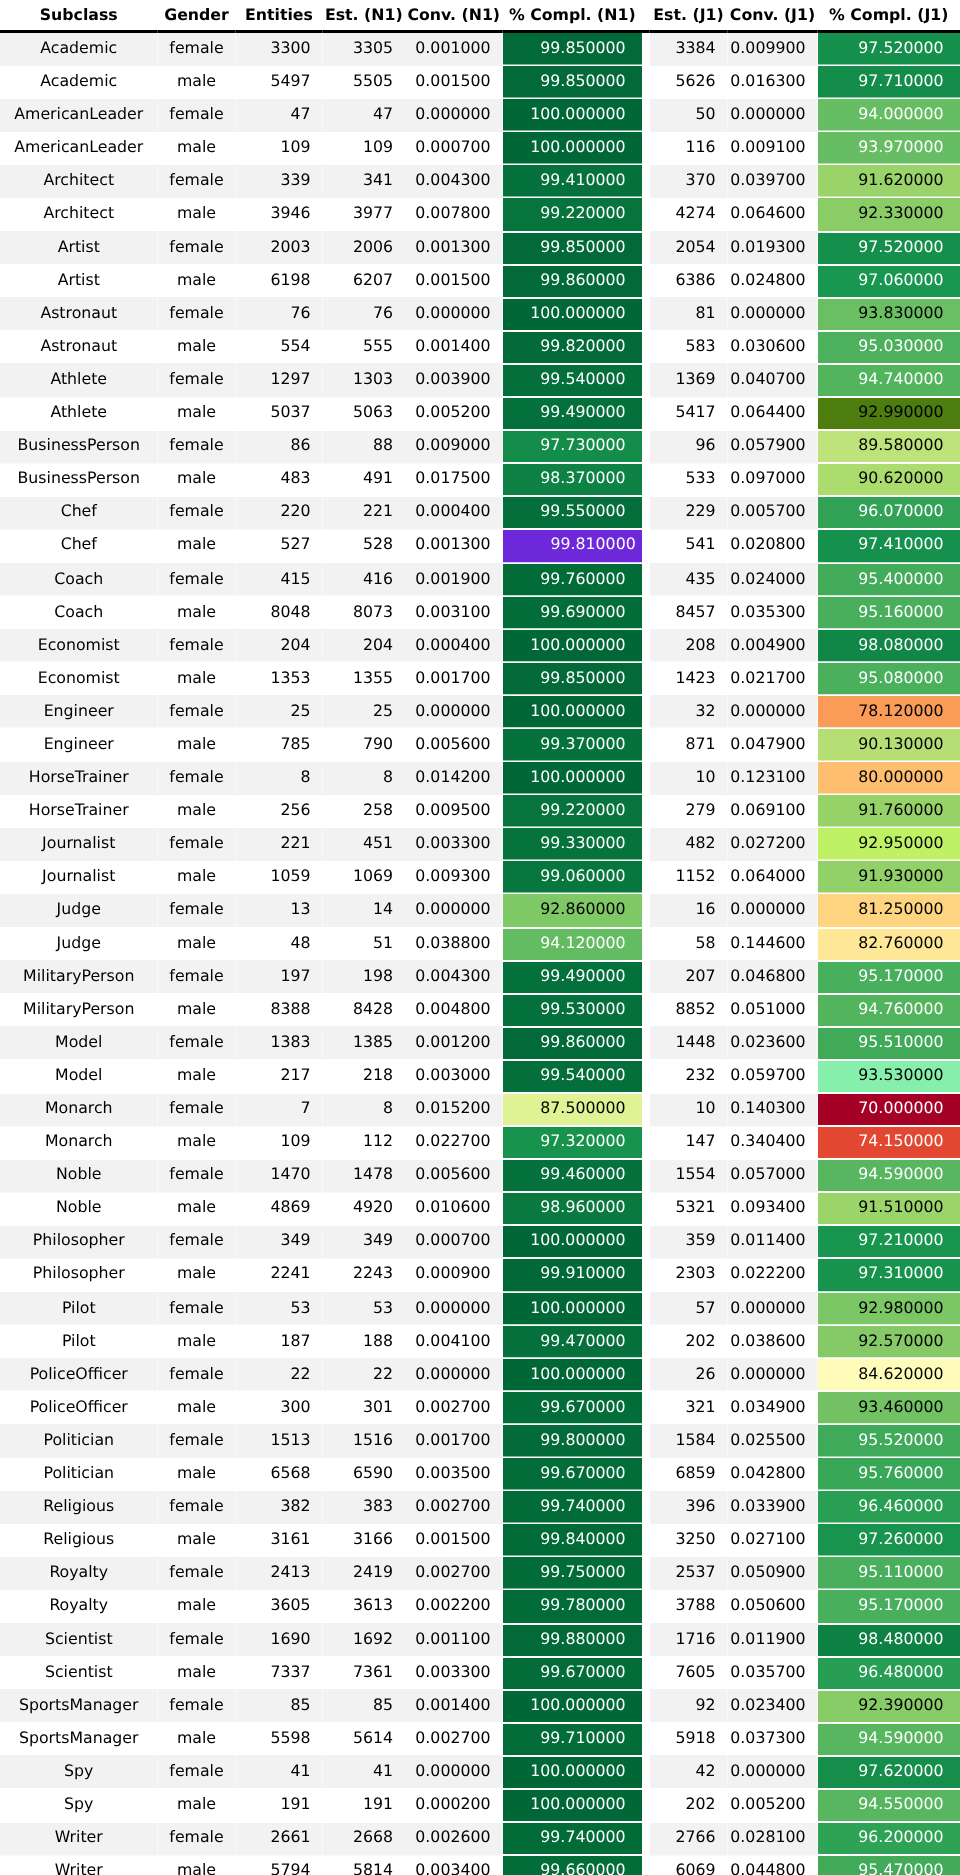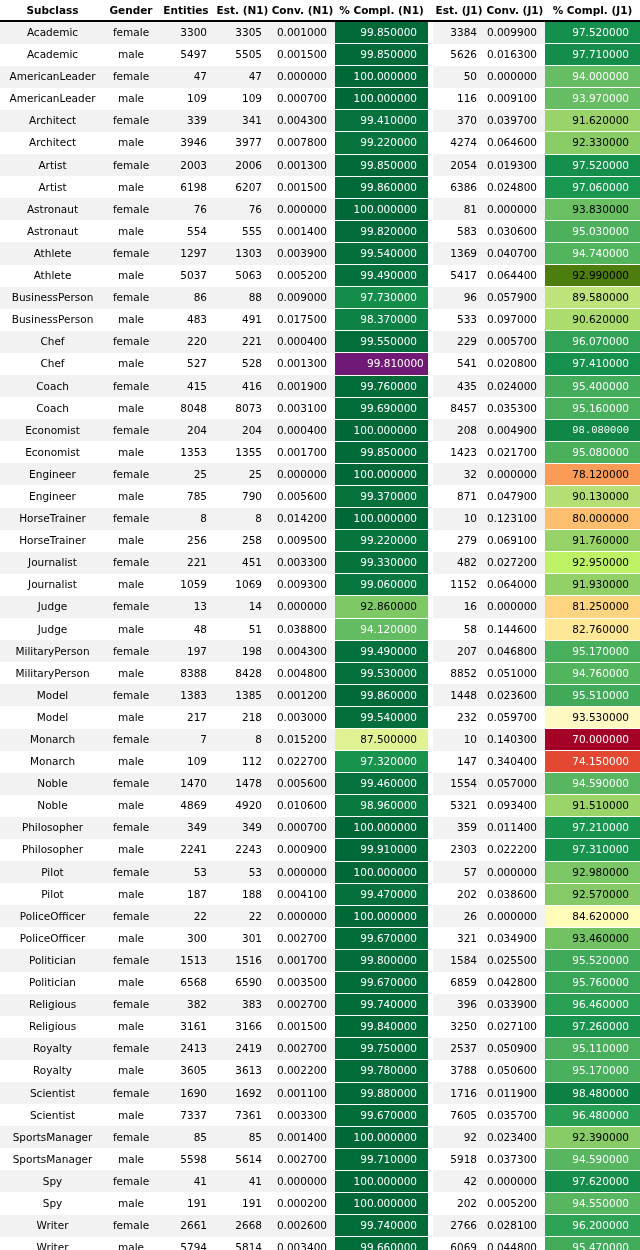--- a/index.html
+++ b/index.html
@@ -268,21 +268,21 @@
         <td>229</td>
         <td>0.005700</td>
         <td class="heat" style="background: rgb(50, 163, 86); color: rgb(255, 255, 255);">96.070000</td>
       </tr>
       <tr>
         <td class="center">Chef</td>
         <td class="center">male</td>
         <td>527</td>
         <td>528</td>
         <td>0.001300</td>
-        <td class="heat" style="background: #701a75; color: rgb(255, 255, 255); padding-left: 32px;">99.810000</td>
+        <td class="heat" style="background: #6d28d9; color: rgb(255, 255, 255); padding-left: 32px;">99.810000</td>
         <td class="spacer"></td>
         <td>541</td>
         <td>0.020800</td>
         <td class="heat" style="background: rgb(22, 145, 77); color: rgb(255, 255, 255);">97.410000</td>
       </tr>
       <tr>
         <td class="center">Coach</td>
         <td class="center">female</td>
         <td>415</td>
         <td>416</td>
@@ -308,21 +308,21 @@
       <tr>
         <td class="center">Economist</td>
         <td class="center">female</td>
         <td>204</td>
         <td>204</td>
         <td>0.000400</td>
         <td class="heat" style="background: rgb(0, 104, 55); color: rgb(255, 255, 255);">100.000000</td>
         <td class="spacer"></td>
         <td>208</td>
         <td>0.004900</td>
-        <td class="heat" style="background: rgb(17, 135, 71); color: rgb(255, 255, 255); font-family: Liberation Mono, monospace;">98.080000</td>
+        <td class="heat" style="background: rgb(17, 135, 71); color: rgb(255, 255, 255);">98.080000</td>
       </tr>
       <tr>
         <td class="center">Economist</td>
         <td class="center">male</td>
         <td>1353</td>
         <td>1355</td>
         <td>0.001700</td>
         <td class="heat" style="background: rgb(1, 106, 56); color: rgb(255, 255, 255);">99.850000</td>
         <td class="spacer"></td>
         <td>1423</td>
@@ -464,21 +464,21 @@
       <tr>
         <td class="center">Model</td>
         <td class="center">male</td>
         <td>217</td>
         <td>218</td>
         <td>0.003000</td>
         <td class="heat" style="background: rgb(4, 111, 59); color: rgb(255, 255, 255);">99.540000</td>
         <td class="spacer"></td>
         <td>232</td>
         <td>0.059700</td>
-        <td class="heat" style="background: #fef9c3; color: rgb(0, 0, 0); padding-left: 18px;">93.530000</td>
+        <td class="heat" style="background: #86efac; color: rgb(0, 0, 0); padding-left: 18px;">93.530000</td>
       </tr>
       <tr>
         <td class="center">Monarch</td>
         <td class="center">female</td>
         <td>7</td>
         <td>8</td>
         <td>0.015200</td>
         <td class="heat" style="background: rgb(223, 242, 148); color: rgb(0, 0, 0);">87.500000</td>
         <td class="spacer"></td>
         <td>10</td>

